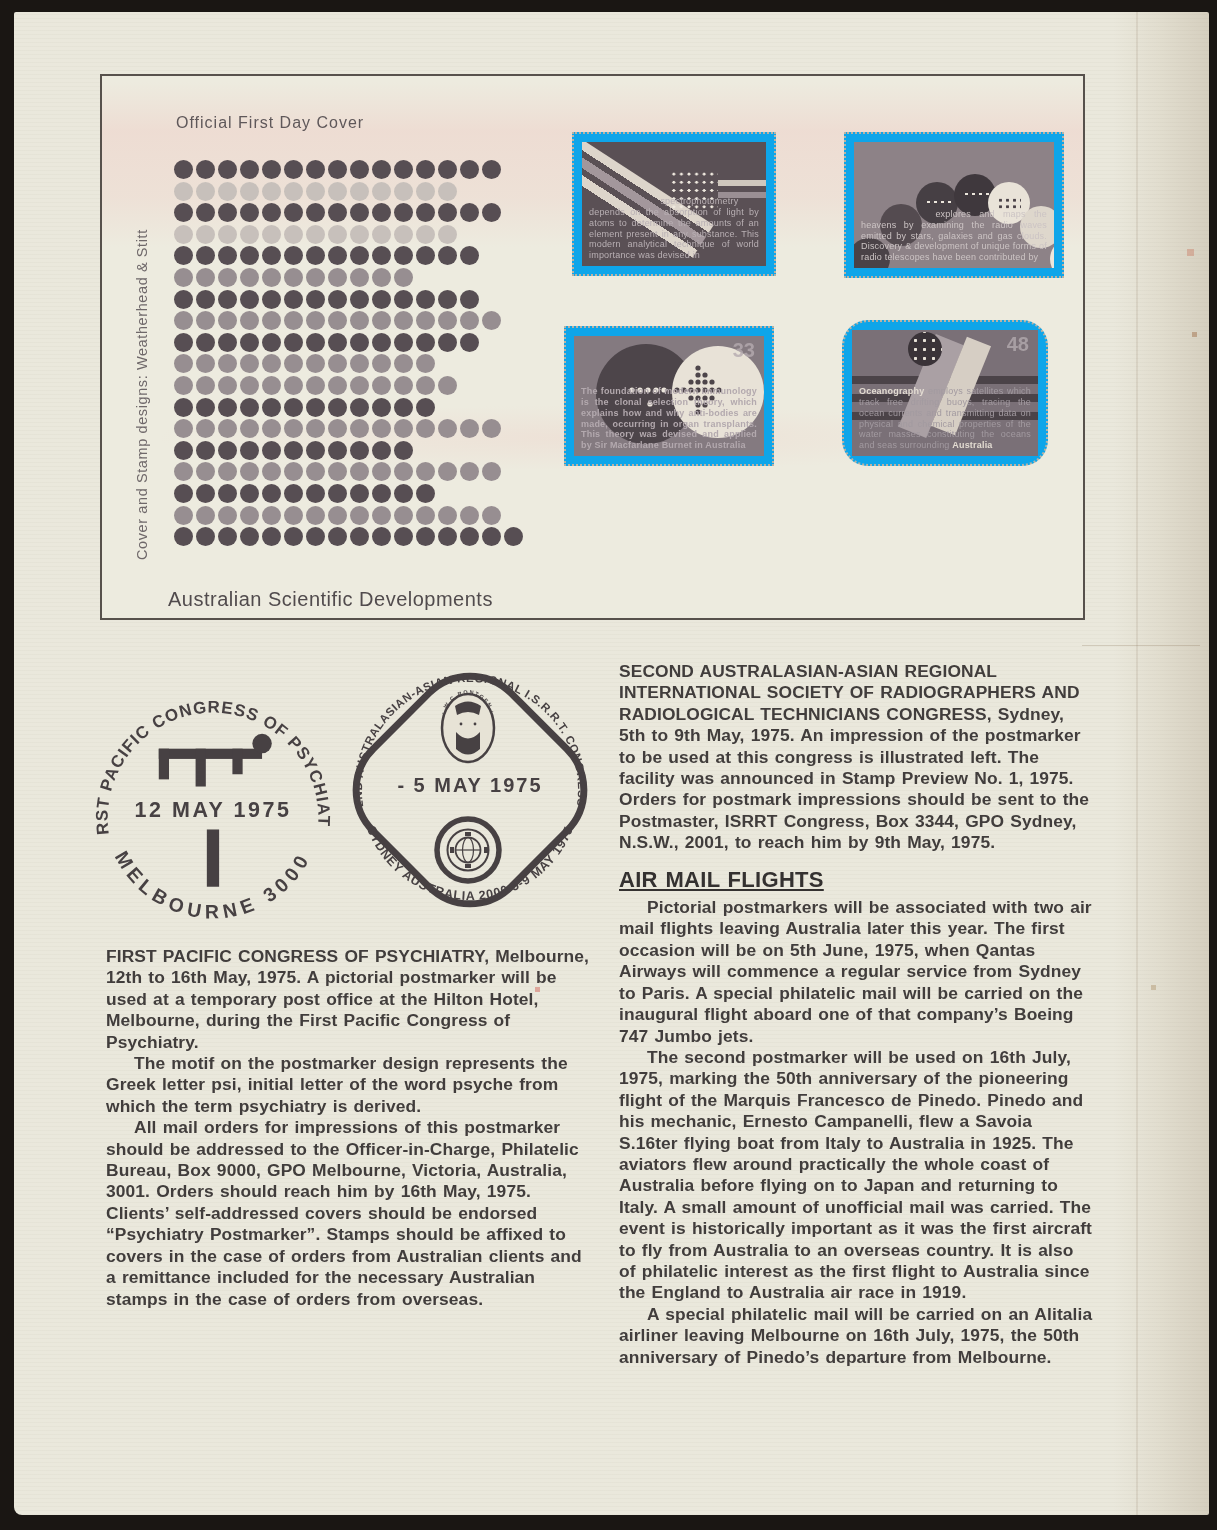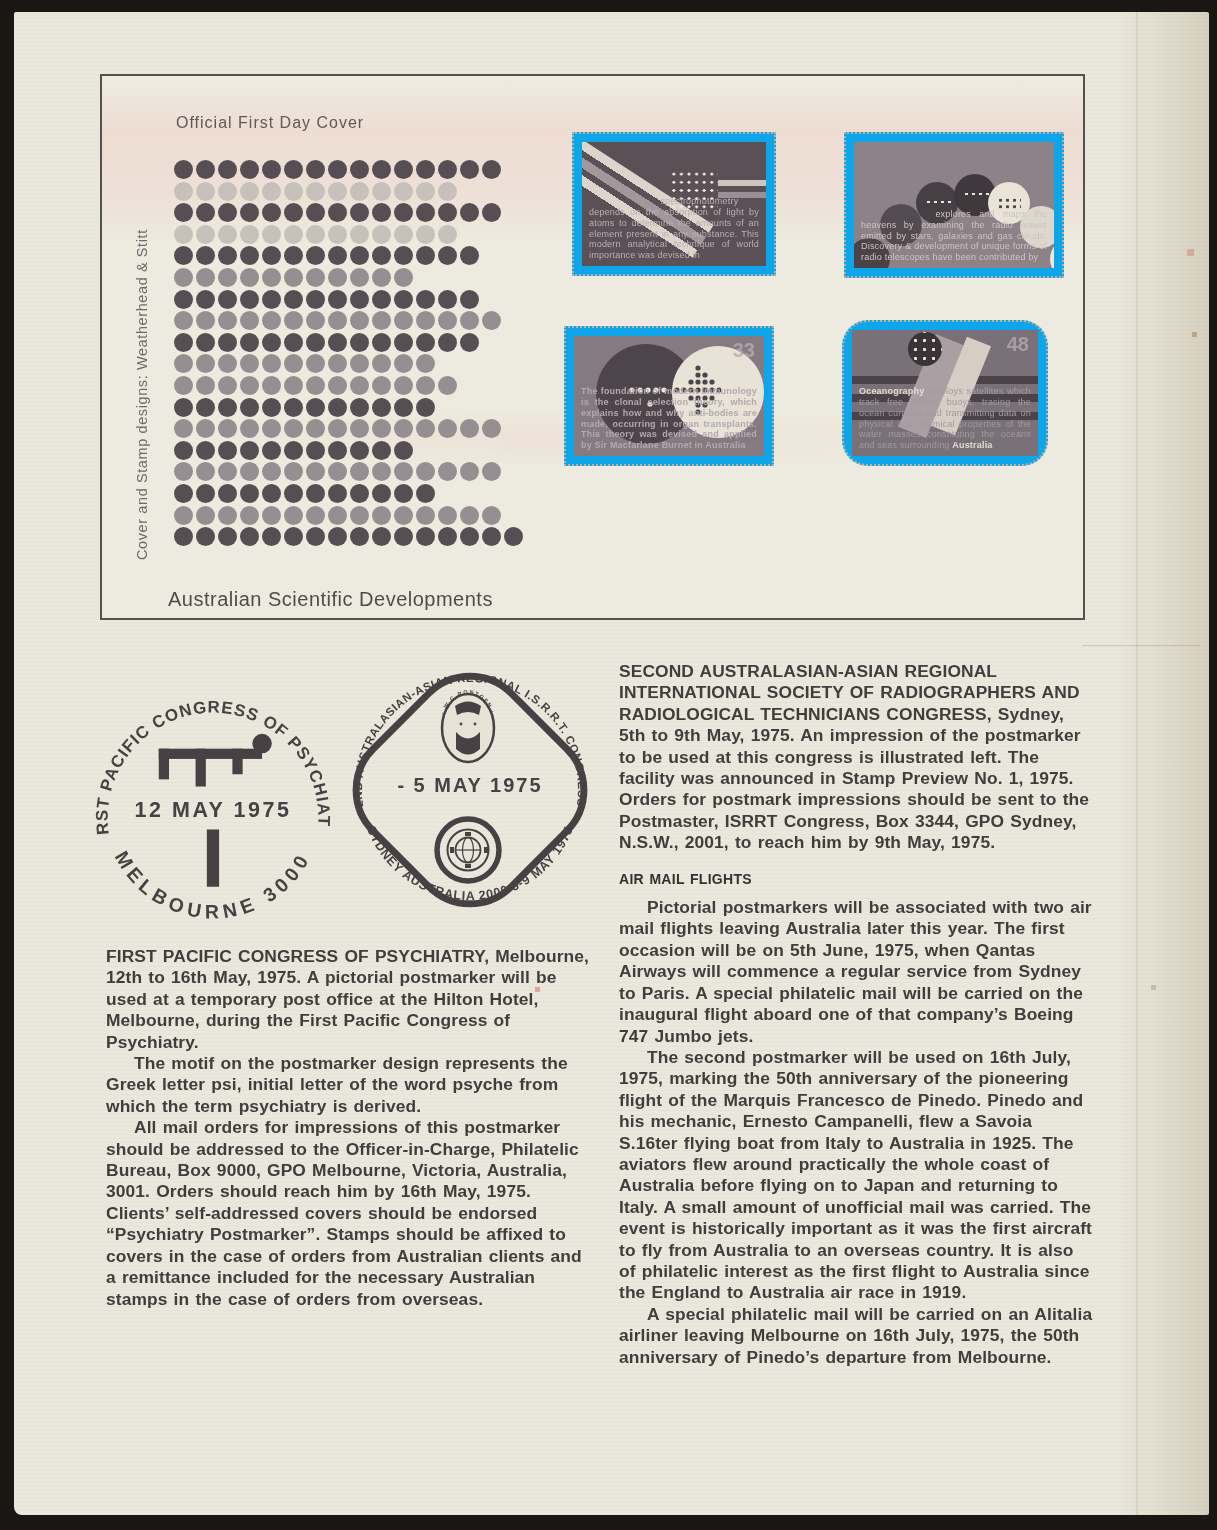--- a/index.html
+++ b/index.html
@@ -89,21 +89,21 @@
   
   .pm{position:absolute;}
   .pm text{fill:#474143;font-family:"Liberation Sans","DejaVu Sans",sans-serif;font-weight:bold;}
   .pm .ink{fill:#474143;}
   .pm .ring{stroke:#474143;fill:none;}
 
   
   .col{position:absolute;font-size:17.4px;line-height:21.4px;word-spacing:1.2px;letter-spacing:.1px;color:#413d3c;}
   .col p{margin:0;font-weight:bold;}
   .col p.ind{text-indent:28px;}
-  .col h2{font-size:14px;margin:0 0 7px 0;color:#343130;letter-spacing:.3px;}
+  .col h2{font-size:22px;margin:0 0 7px 0;color:#343130;letter-spacing:.3px;text-decoration:underline;}
   .left-col{left:92px;top:934px;width:486px;}
   .right-col{left:605px;top:649px;width:476px;}
   .right-col h2{margin:15px 0 7px 0;}
   .continued{position:absolute;left:605px;top:1420px;width:478px;text-align:right;font-weight:bold;font-size:17.5px;color:#363231;}
 </style>
 </head>
 <body>
 
 <div class="frame">
   <div class="page">

